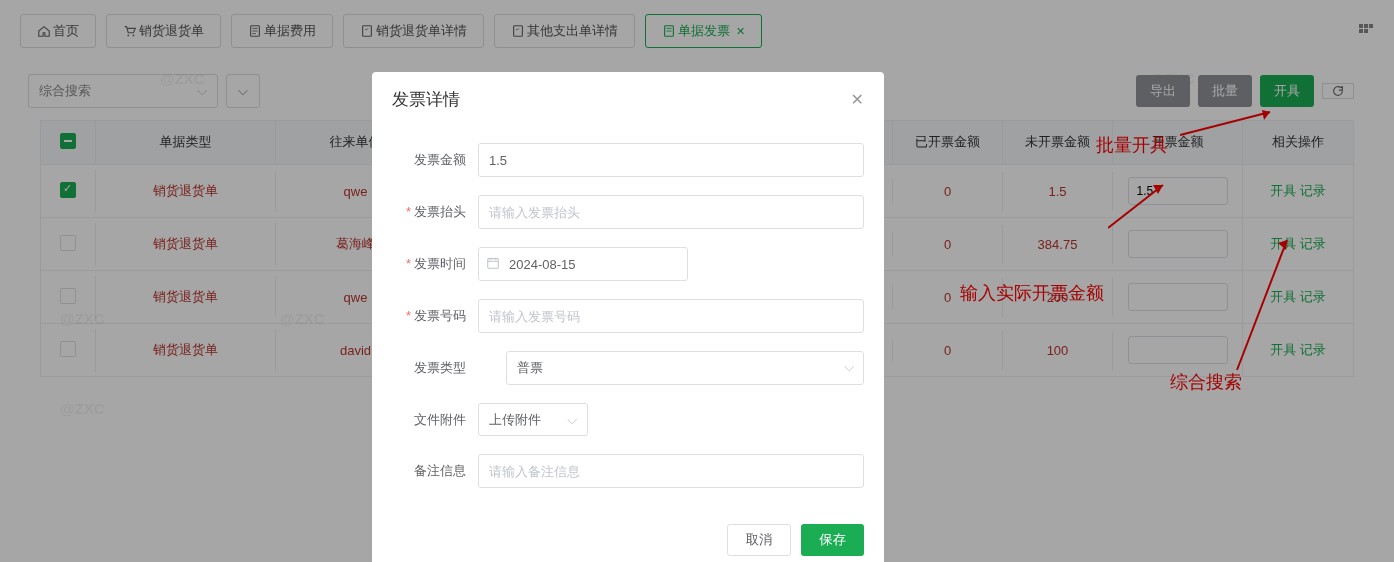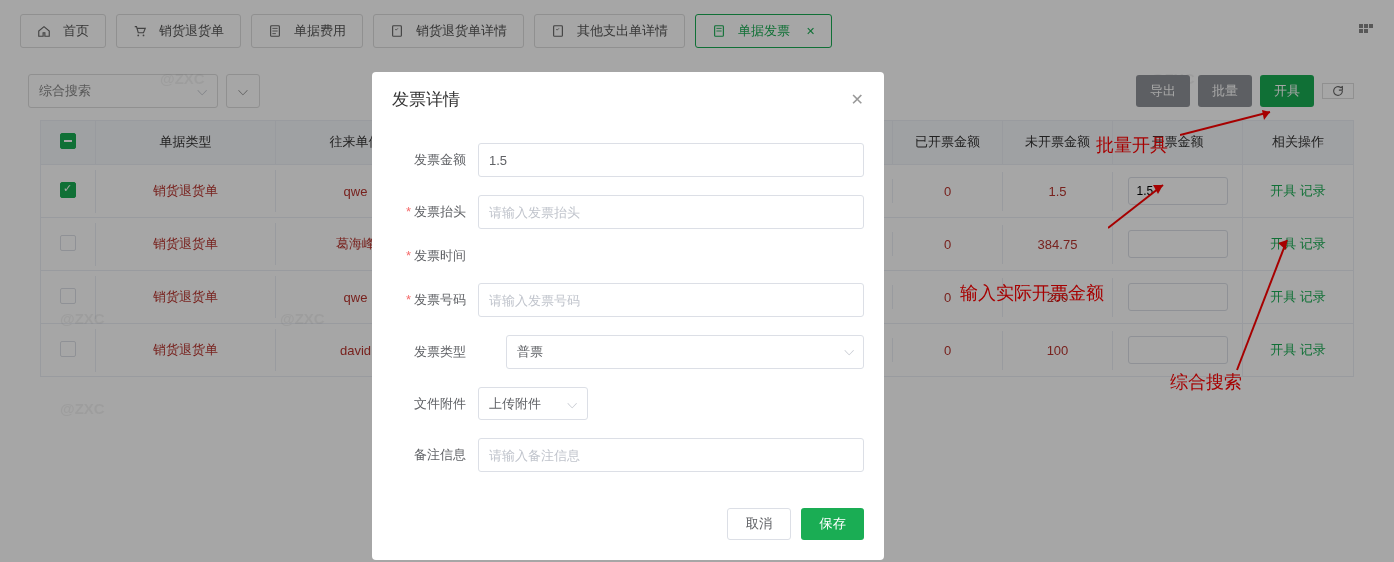--- a/index.html
+++ b/index.html
@@ -3,21 +3,21 @@
   <meta charset="utf-8">
   <style>
     * { box-sizing: border-box; margin: 0; padding: 0; }
     body { font-family: "Microsoft YaHei", Arial, sans-serif; font-size: 13px; color: #333; background: #fff; position: relative; width: 1394px; height: 562px; overflow: hidden; }
     
     
     .overlay { position: absolute; inset: 0; background: rgba(0,0,0,0.35); z-index: 5; }
     
     
     .tabs-bar { display: flex; align-items: center; gap: 10px; padding: 14px 20px; }
-    .tab { display: inline-flex; align-items: center; gap: 12px; border: 1px solid #ddd; border-radius: 3px; padding: 7px 16px; background: #fff; color: #555; cursor: pointer; }
+    .tab { display: inline-flex; align-items: center; gap: 2px; border: 1px solid #ddd; border-radius: 3px; padding: 7px 16px; background: #fff; color: #555; cursor: pointer; }
     .tab.active { border-color: #1aad54; color: #1aad54; }
     .tab .icon { width: 14px; height: 14px; display: inline-flex; align-items: center; justify-content: center; }
     .tab .close { margin-left: 4px; color: #1aad54; font-size: 11px; }
     .grid-icon { margin-left: auto; color: #888; }
     
     
     .toolbar { display: flex; align-items: center; padding: 12px 40px 12px 28px; gap: 8px; }
     .search-select { width: 190px; height: 34px; border: 1px solid #ddd; border-radius: 3px; display: flex; align-items: center; padding: 0 10px; color: #888; background: #fff; justify-content: space-between; }
     .search-btn { width: 34px; height: 34px; border: 1px solid #ddd; border-radius: 3px; background: #fff; display: flex; align-items: center; justify-content: center; }
     .spacer { flex: 1; }
@@ -261,20 +261,31 @@
     <div class="form-row">
       <div class="form-label">发票金额</div>
       <div class="form-control"><input class="input" value="1.5" style=""></div>
     </div>
     <div class="form-row">
       <div class="form-label"><span class="req">*</span><span>发票抬头</span></div>
       <div class="form-control"><input class="input" placeholder="请输入发票抬头" style=""></div>
     </div>
     <div class="form-row">
       <div class="form-label"><span class="req">*</span><span>发票时间</span></div>
+      <div class="form-control">
+        <div class="input-with-icon">
+          <span class="icon-prefix">
+              <svg width="14" height="14" viewBox="0 0 16 16">
+                <rect x="2" y="3" width="12" height="11" rx="1" fill="none" stroke="#c0c4cc" stroke-width="1.2"></rect>
+                <path d="M2 6h12M5 2v2M11 2v2" stroke="#c0c4cc" stroke-width="1.2"></path>
+              </svg>
+            </span>
+          <input class="input small" value="2024-08-15" style="">
+        </div>
+      </div>
     </div>
     <div class="form-row">
       <div class="form-label"><span class="req">*</span><span>发票号码</span></div>
       <div class="form-control"><input class="input" placeholder="请输入发票号码" style=""></div>
     </div>
     <div class="form-row">
       <div class="form-label">发票类型</div>
       <div class="form-control select-wrap"><input class="input" readonly="" value="普票" style=""></div>
     </div>
     <div class="form-row">

